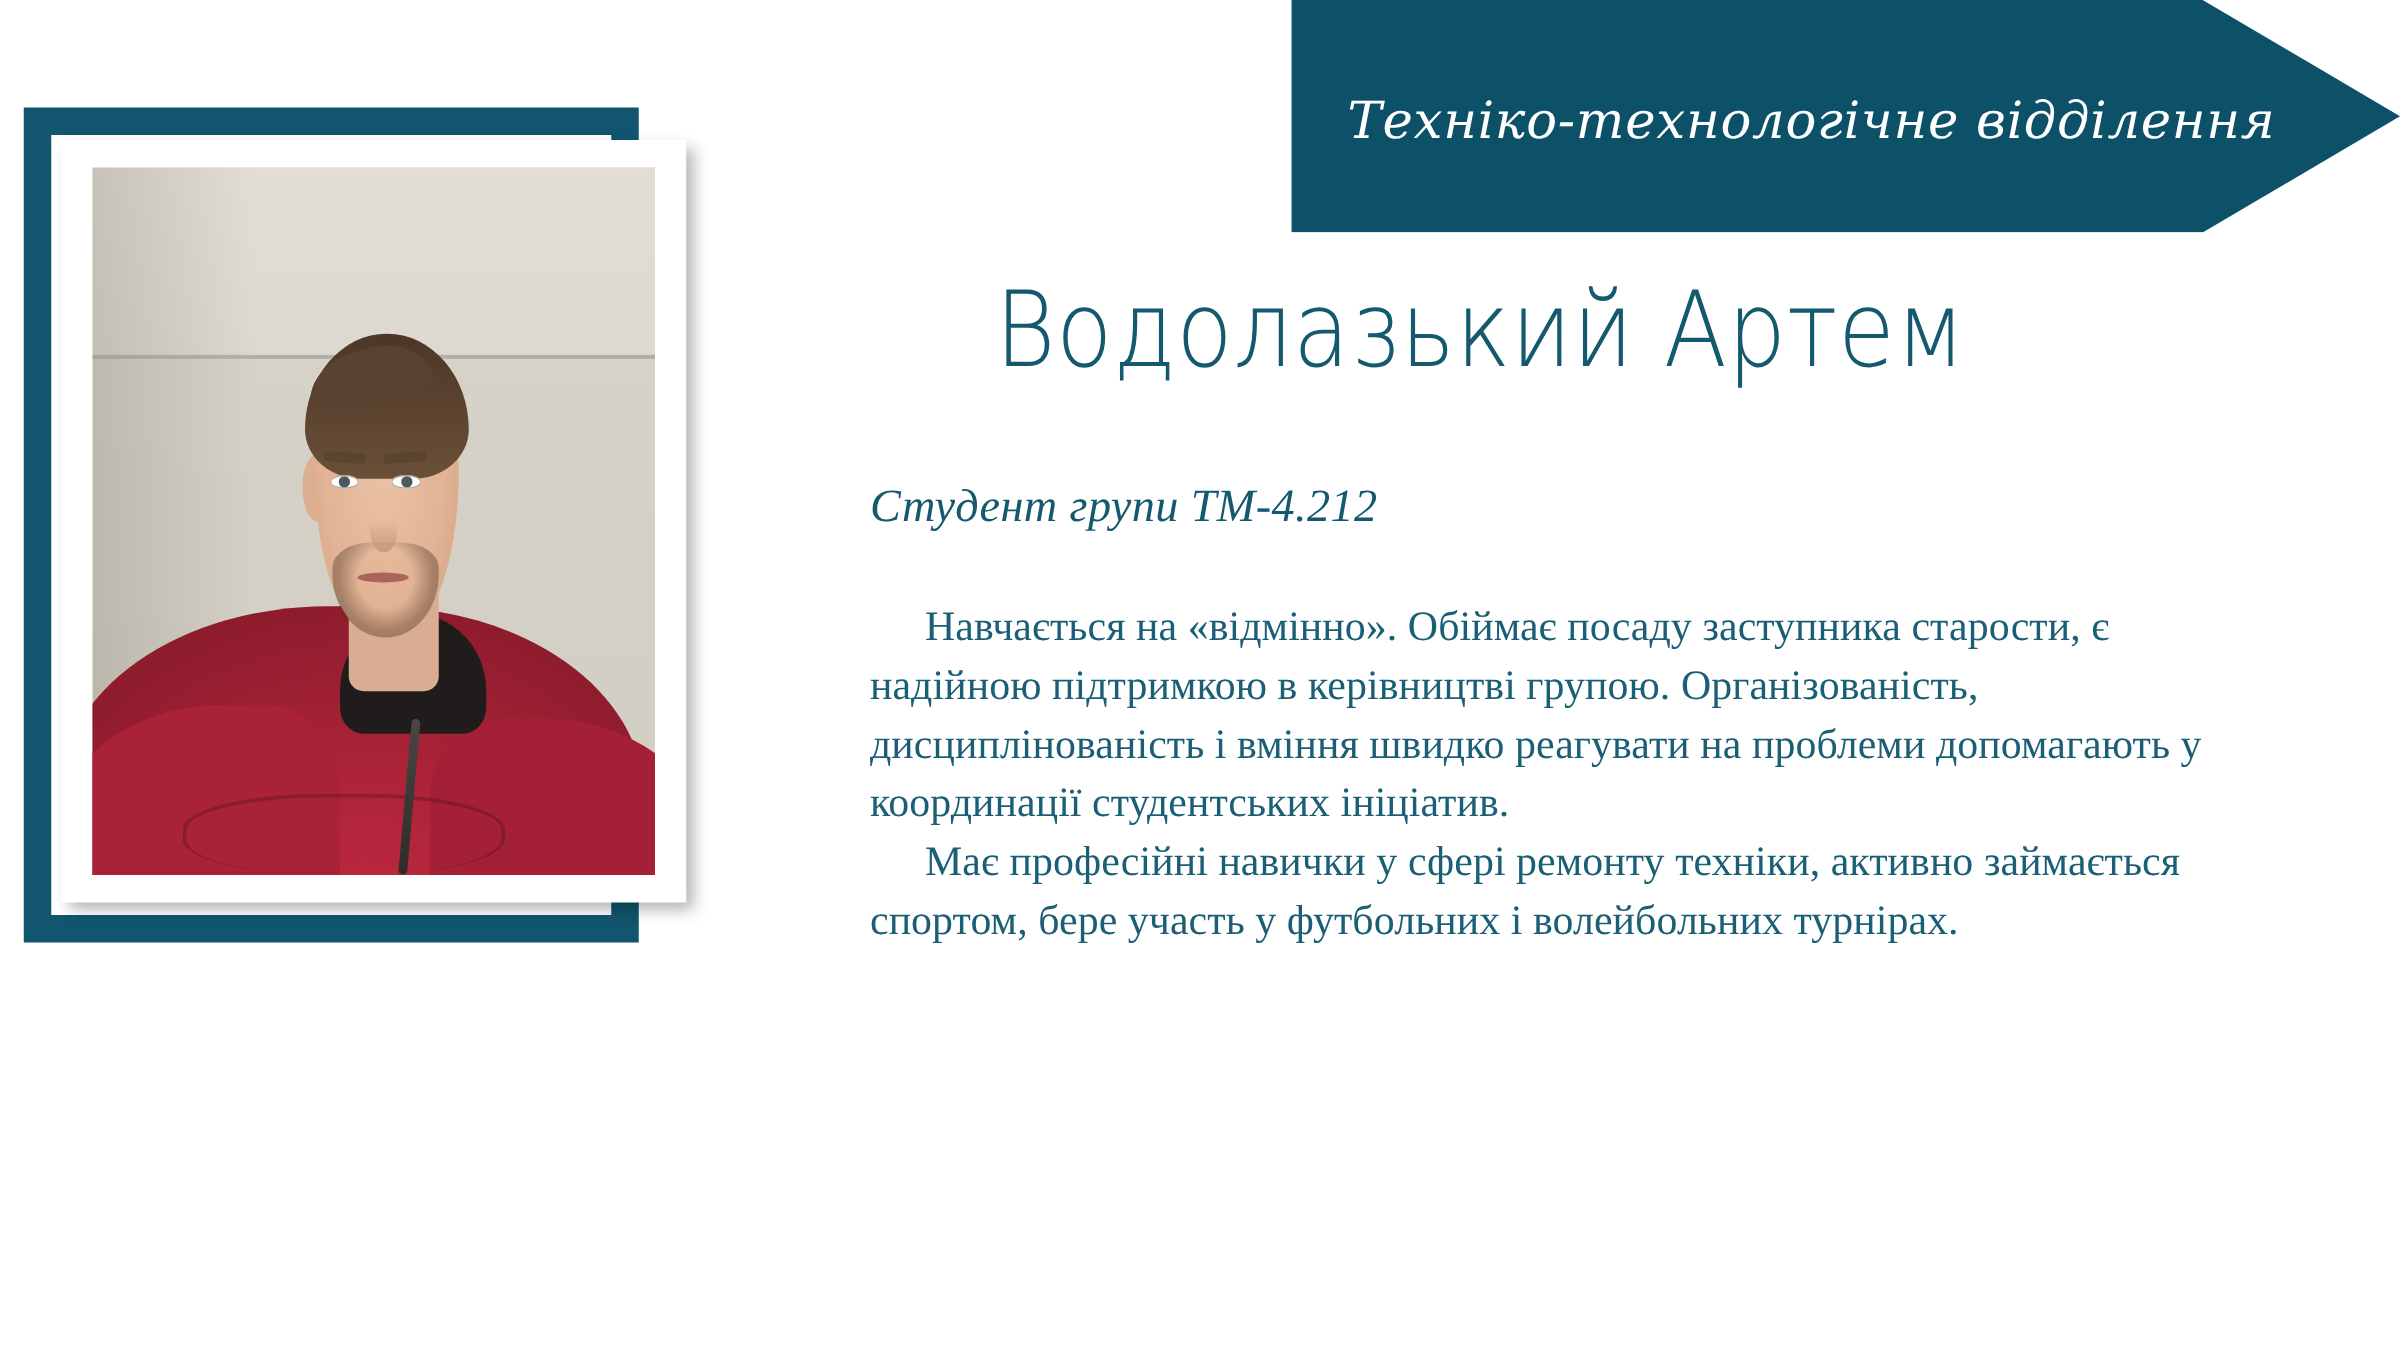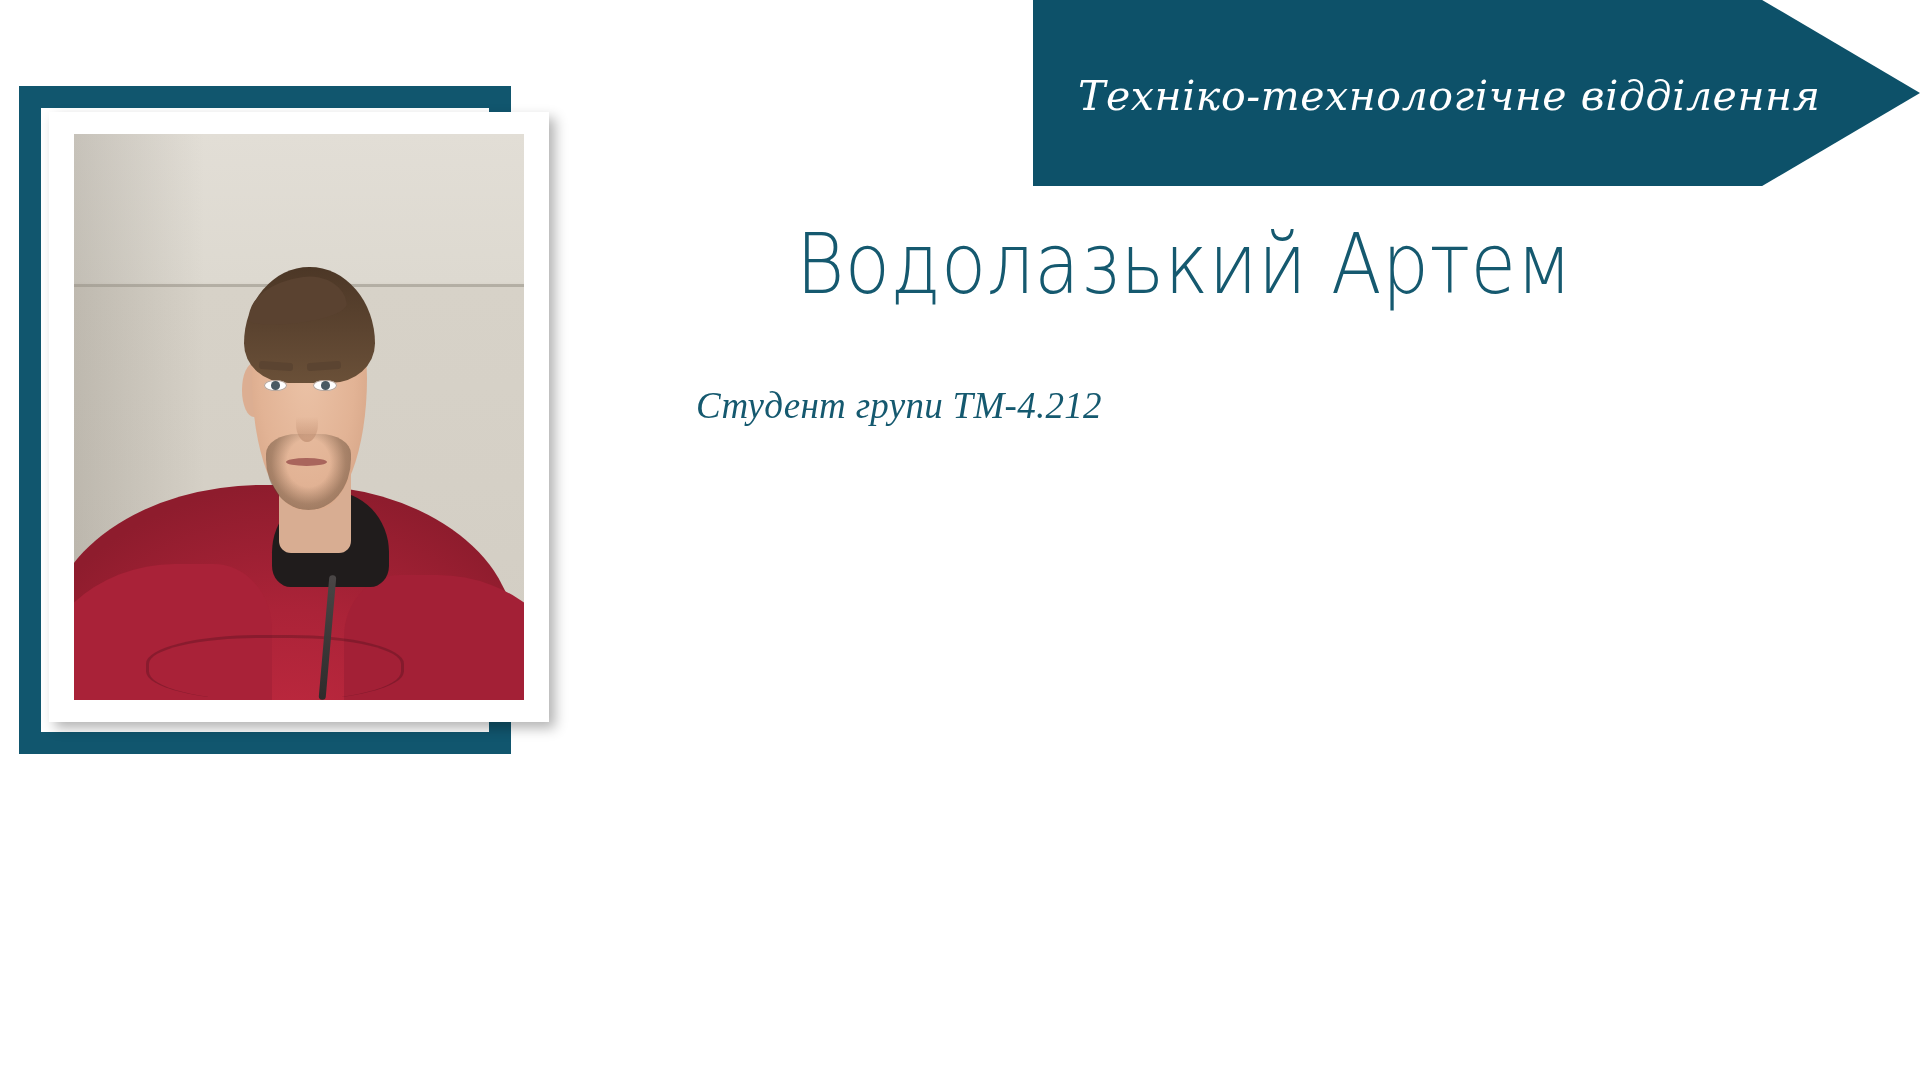--- a/index.html
+++ b/index.html
@@ -359,16 +359,18 @@
       </div>
     </div>
   </div>
 
   <div class="content">
     <h1 class="title">Водолазький Артем</h1>
 
     <h2 class="subtitle">Студент групи ТМ-4.212</h2>
 
     <div class="body-copy">
+      <p>Навчається на «відмінно». Обіймає посаду заступника старости, є надійною підтримкою в керівництві групою. Організованість, дисциплінованість і вміння швидко реагувати на проблеми допомагають у координації студентських ініціатив.</p>
+      <p>Має професійні навички у сфері ремонту техніки, активно займається спортом, бере участь у футбольних і волейбольних турнірах.</p>
     </div>
   </div>
 
 </div>
 
 </body></html>

